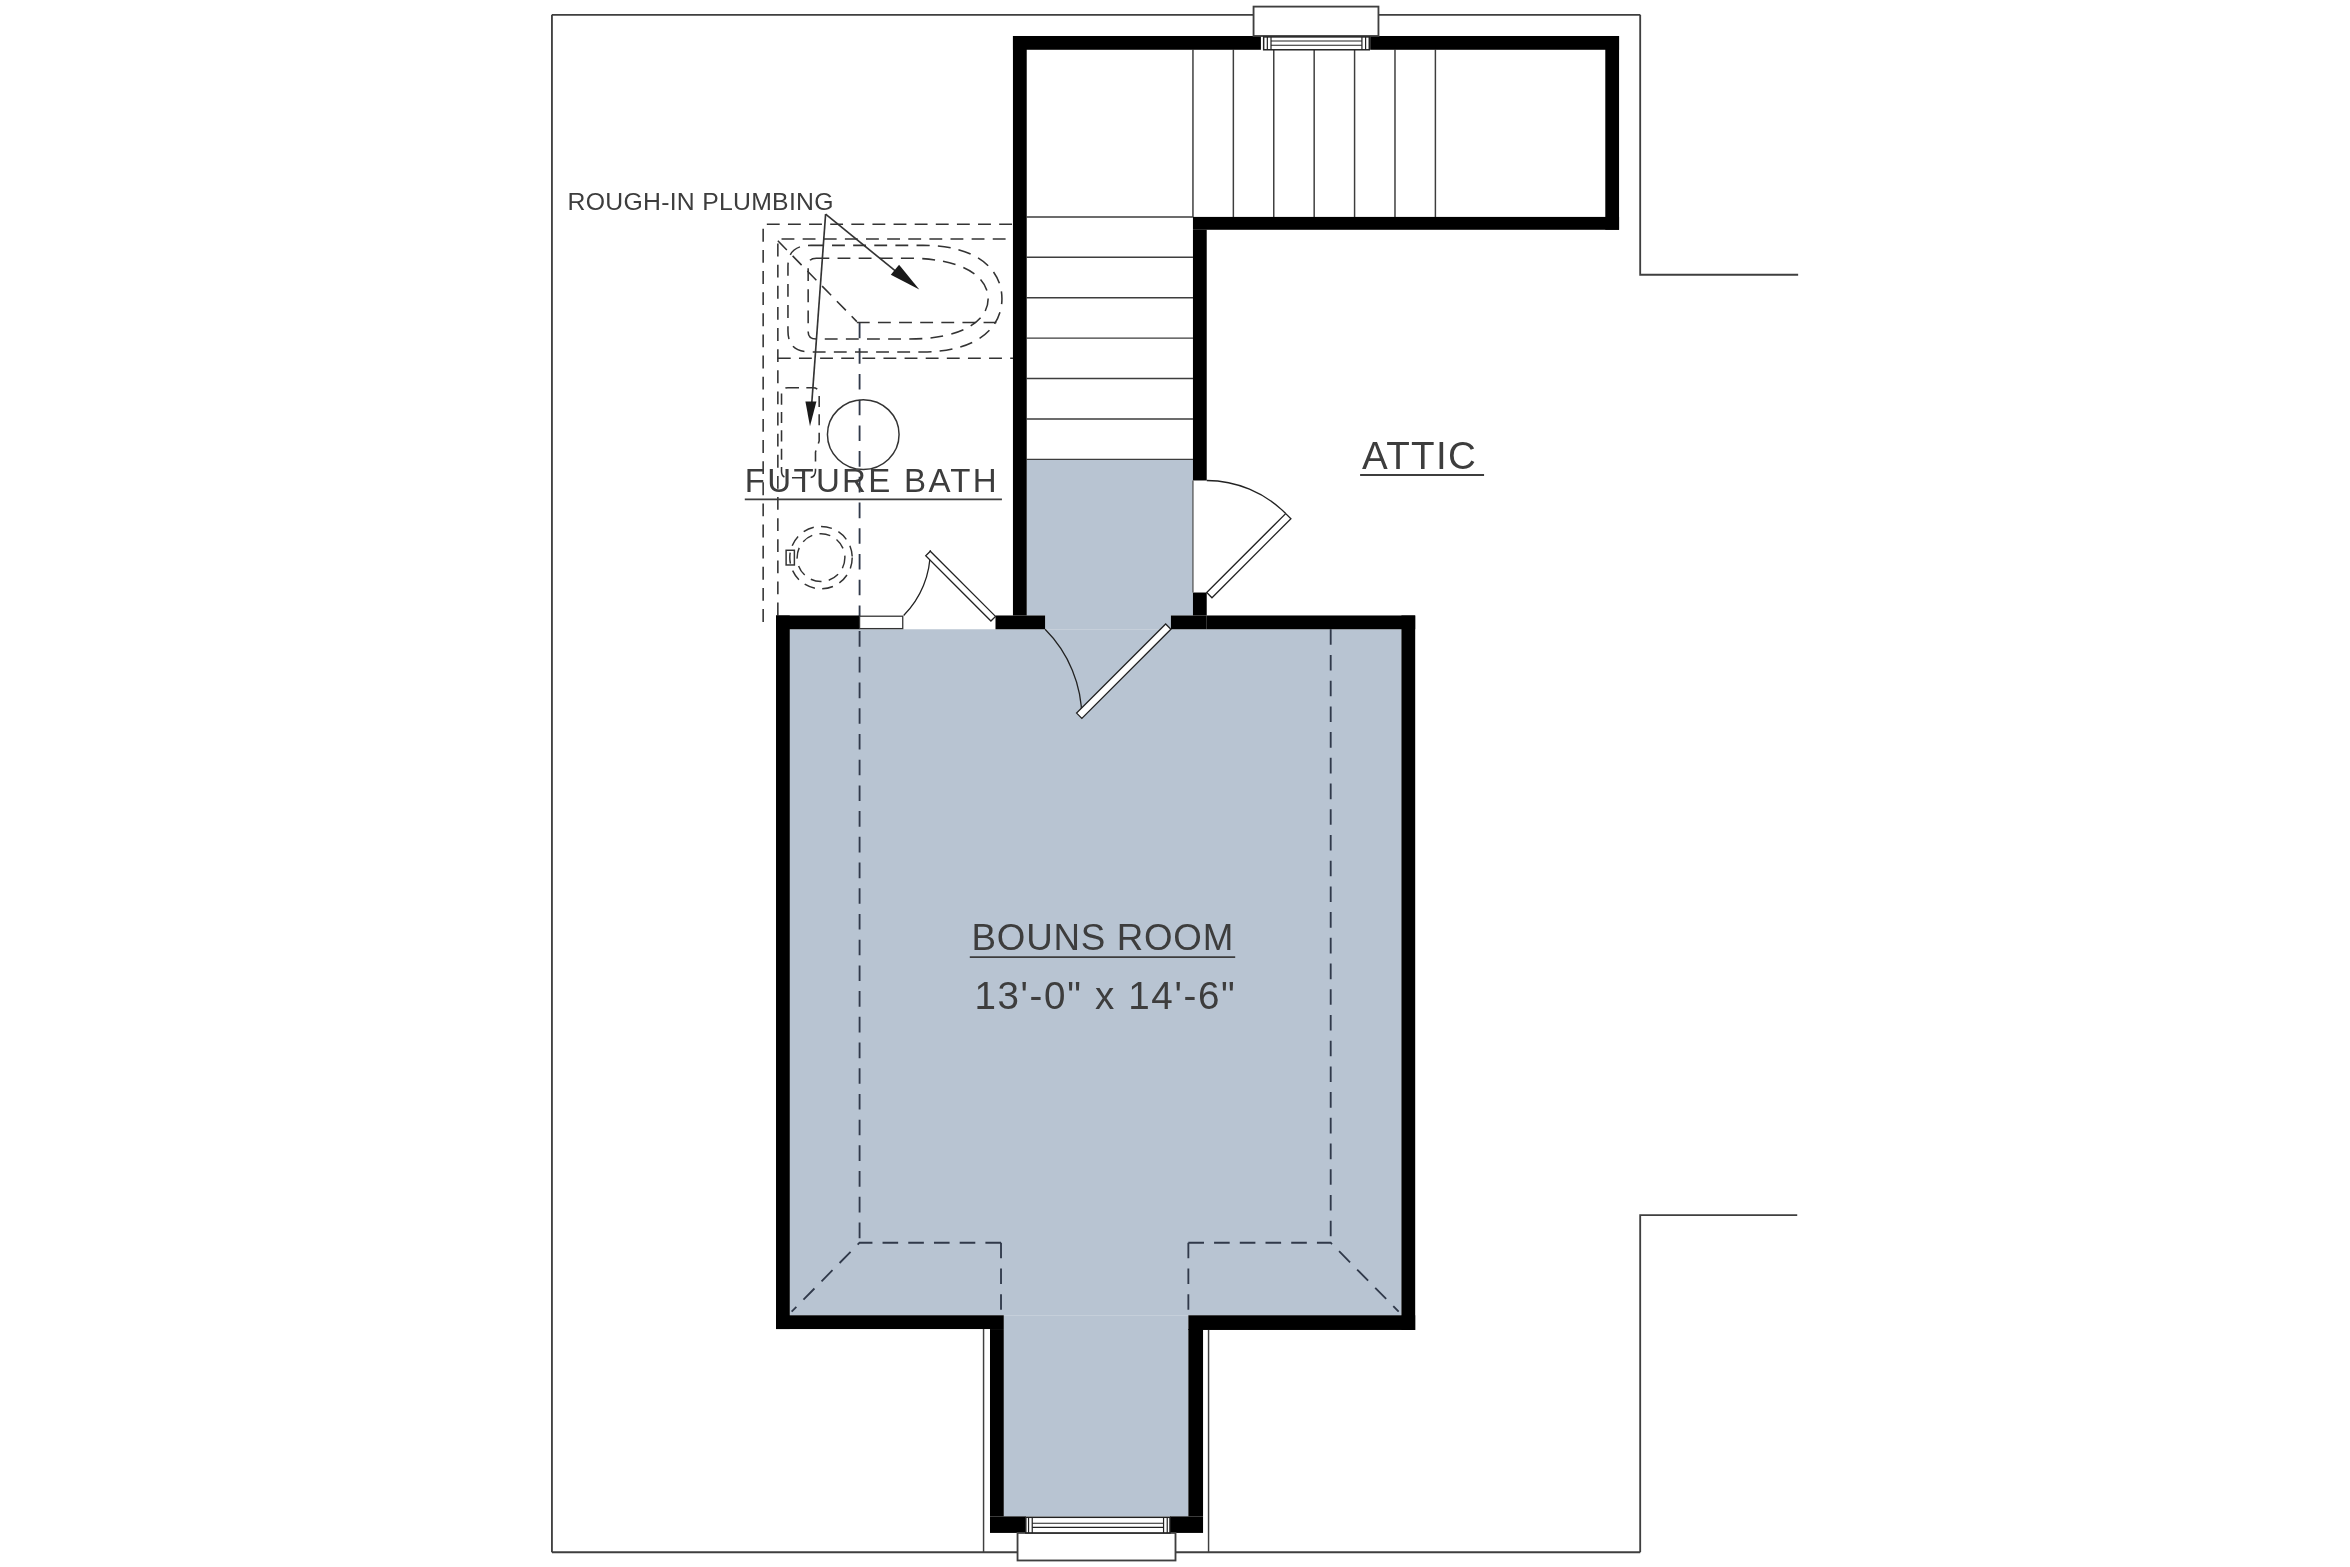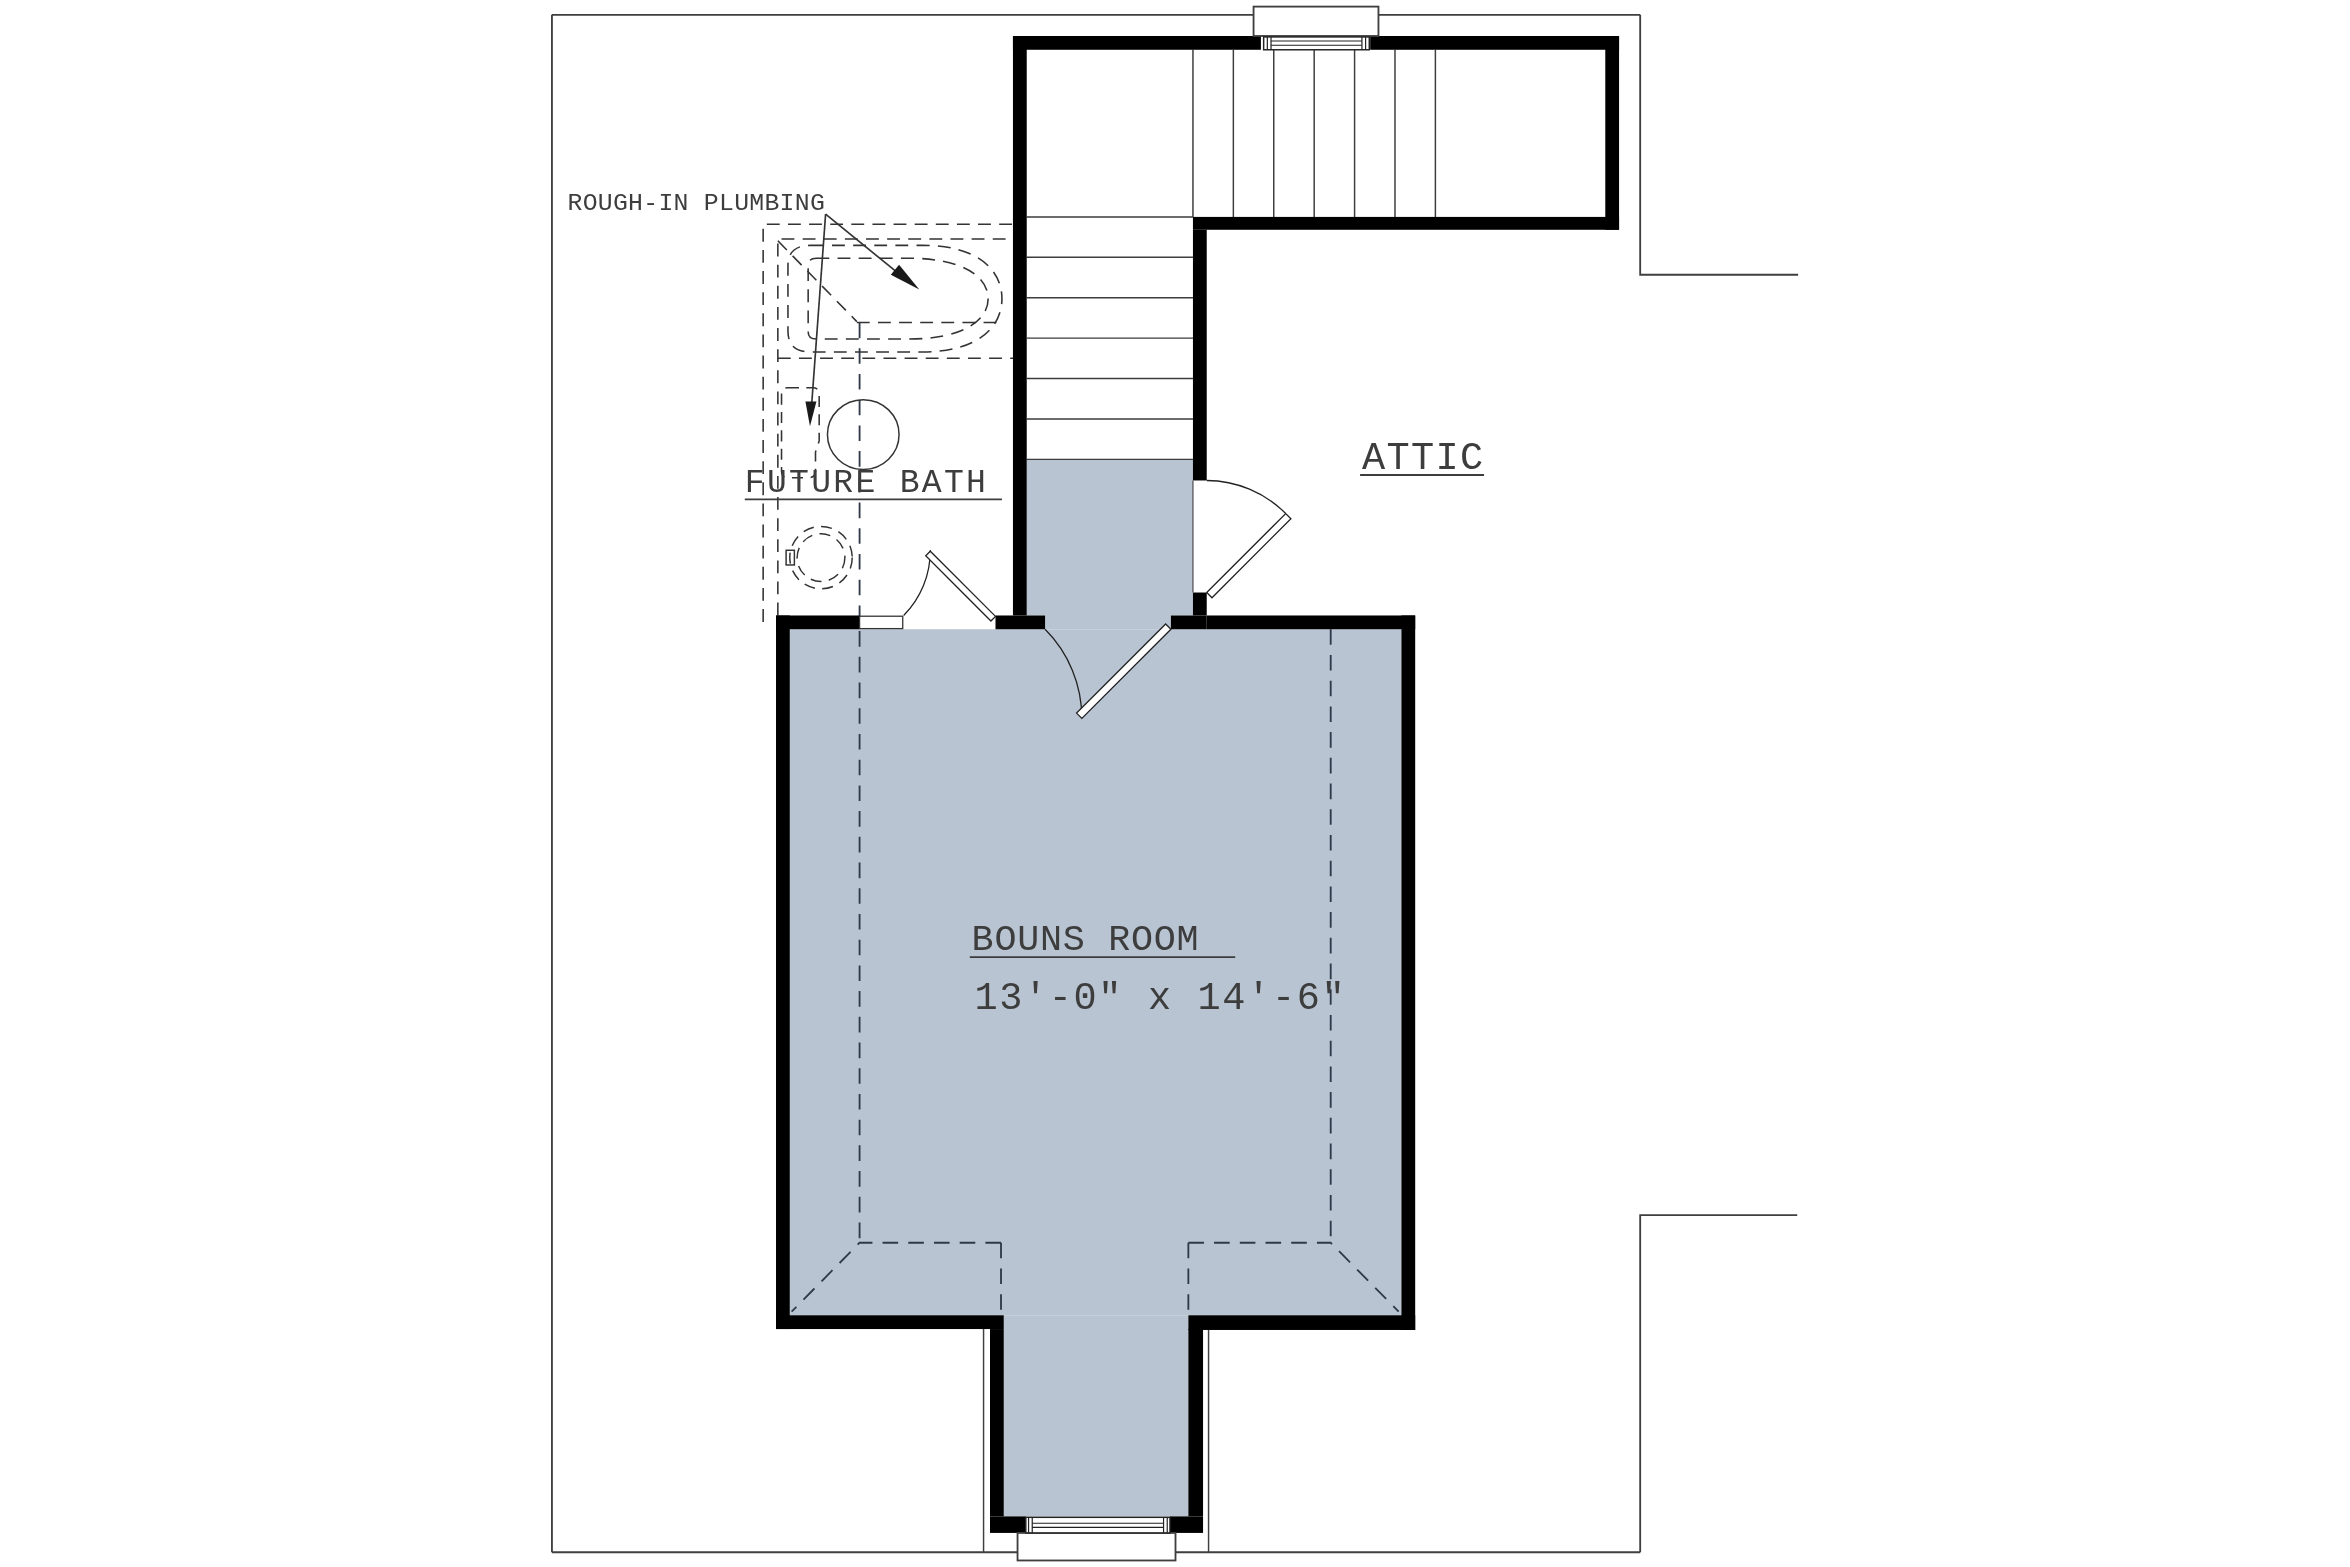--- a/index.html
+++ b/index.html
@@ -1,16 +1,16 @@
 <!DOCTYPE html>
 <html style="font-size:14.7px"><head>
 <meta charset="utf-8">
 <style>
   html,body{margin:0;padding:0;background:#ffffff;}
-  .page{width:2351px;height:1568px;position:relative;background:#ffffff;font-family:Liberation Mono, monospace;}
+  .page{width:2351px;height:1568px;position:relative;background:#ffffff;font-family:Liberation Sans, sans-serif;}
   svg{position:absolute;left:0;top:0;}
   text{fill:#3d3d3d;}
 </style>
 </head>
 <body>
 <div class="page">
 <svg width="2351" height="1568" viewBox="0 0 2560 1707">
 
 <path d="M601,16 H1365 M1501,16 H1786" fill="none" stroke="#3f3f3f" stroke-width="2"></path>
 

